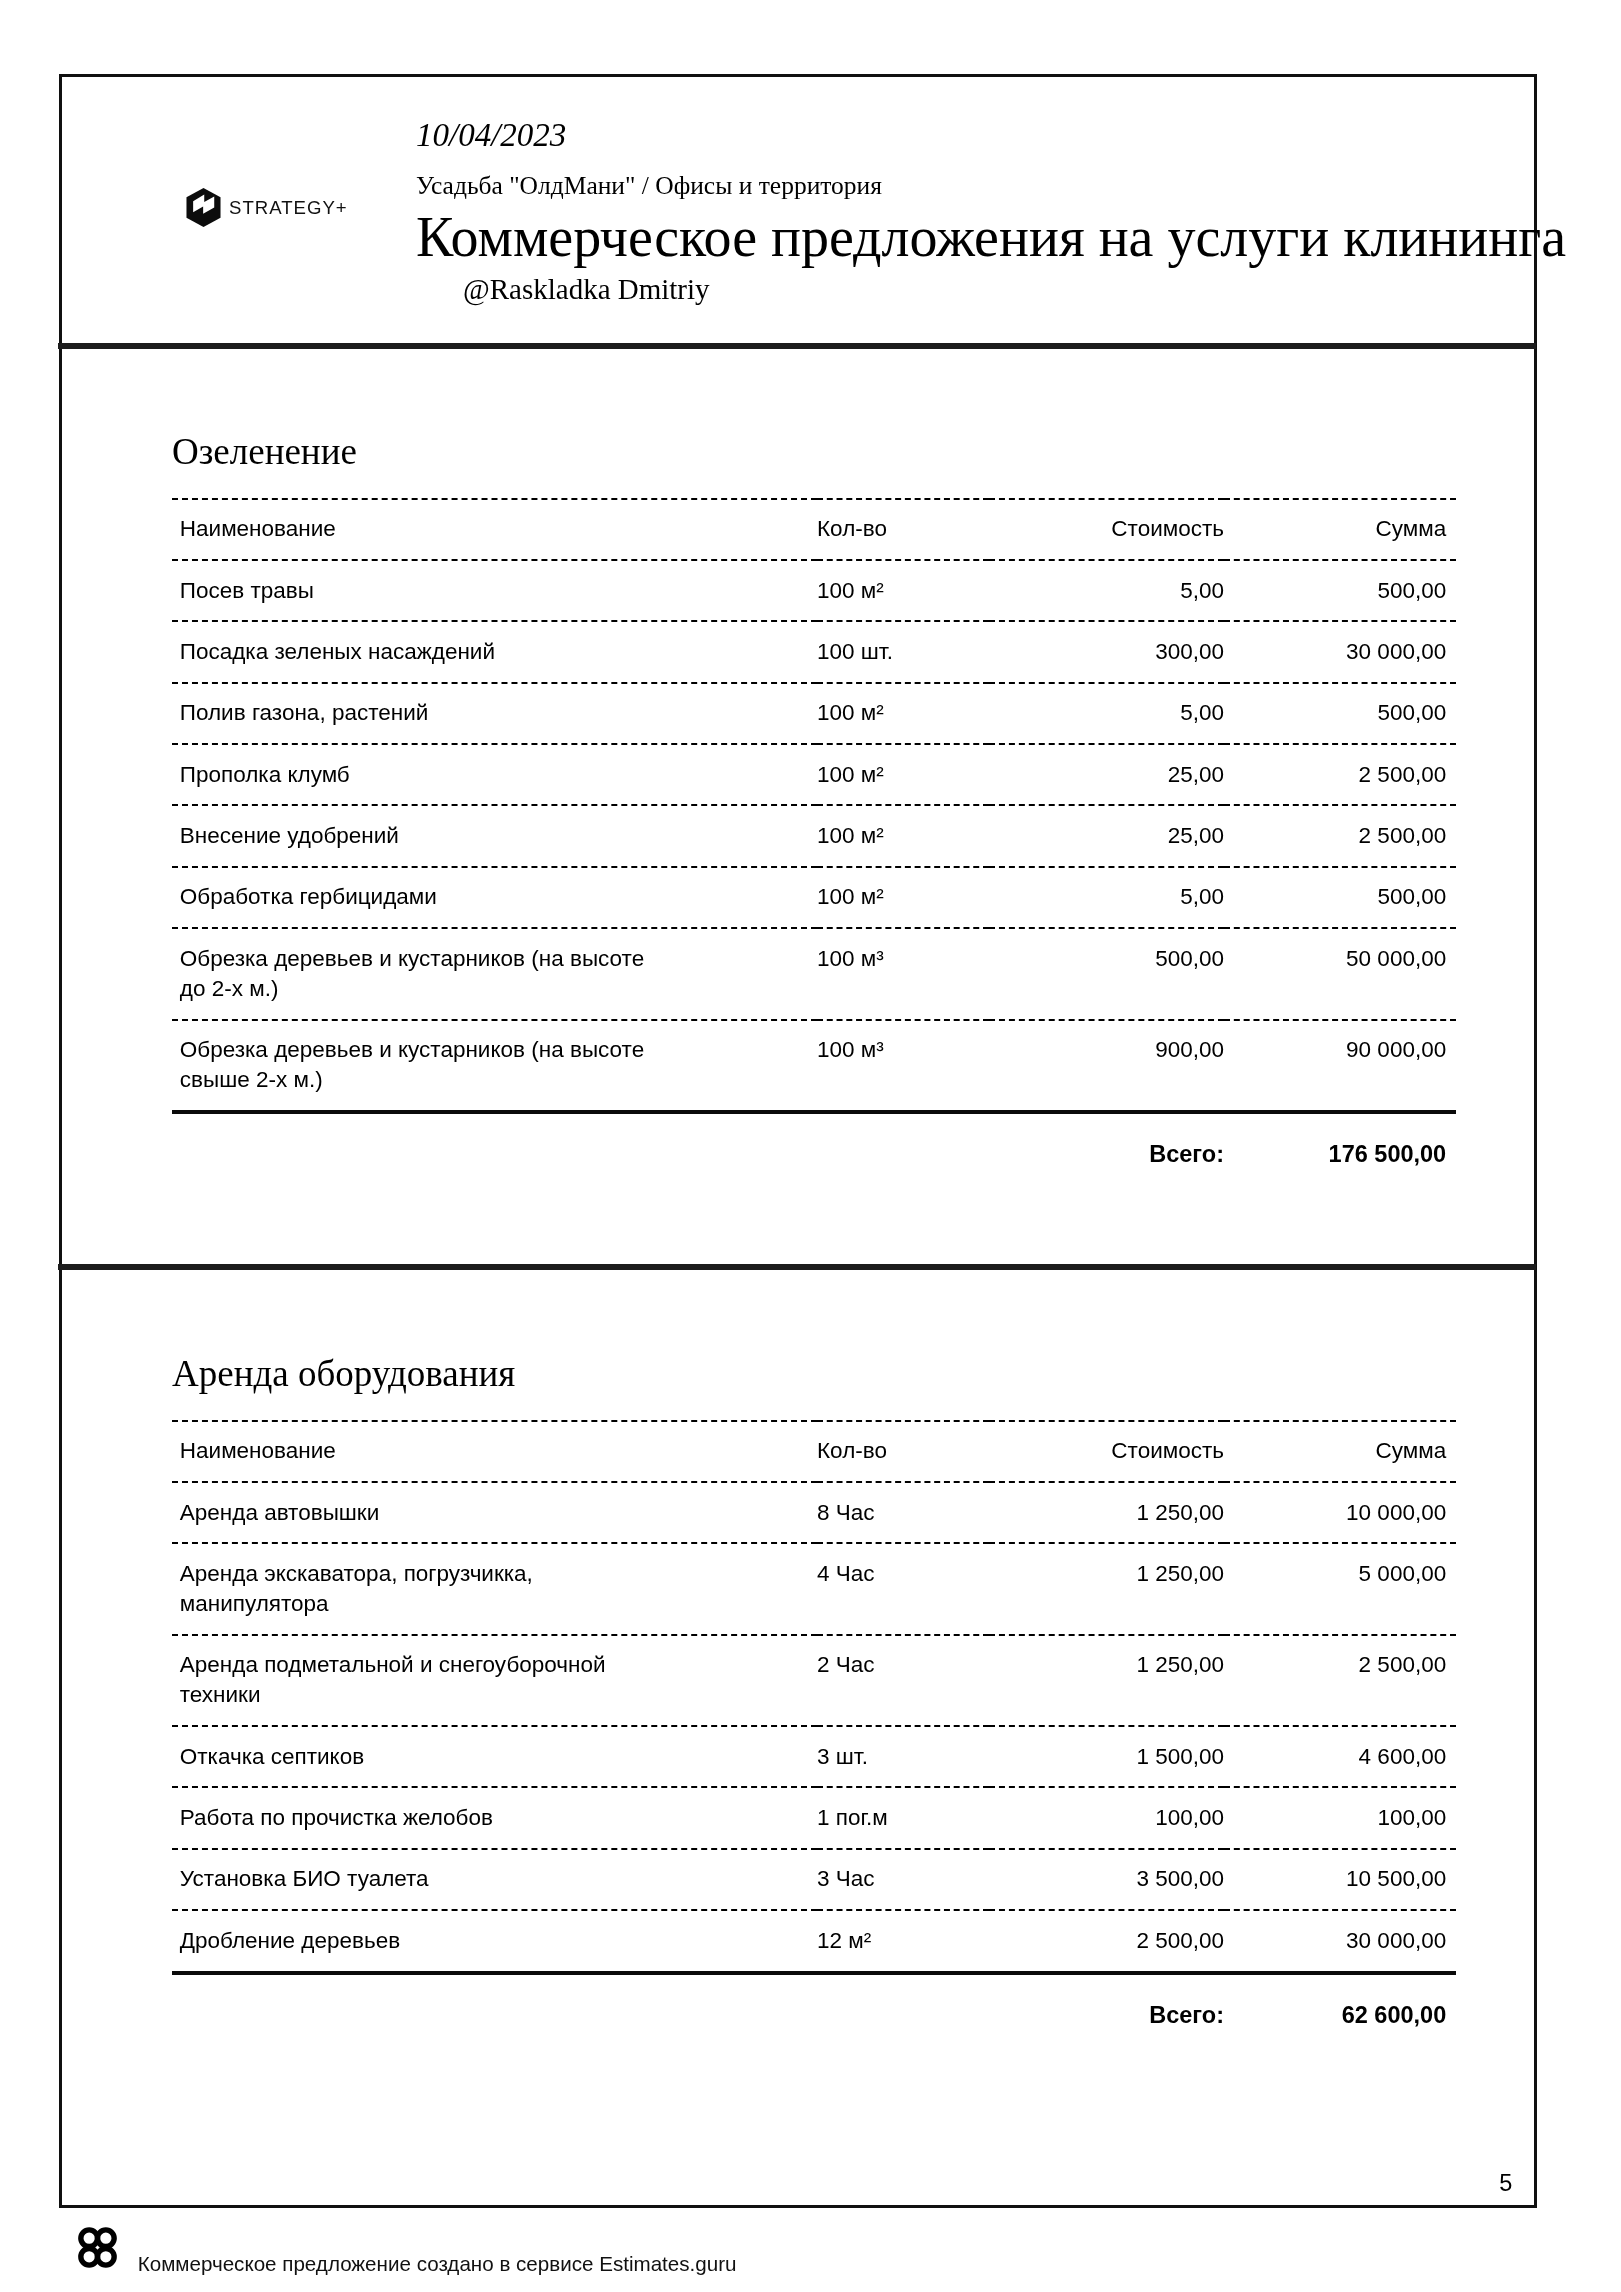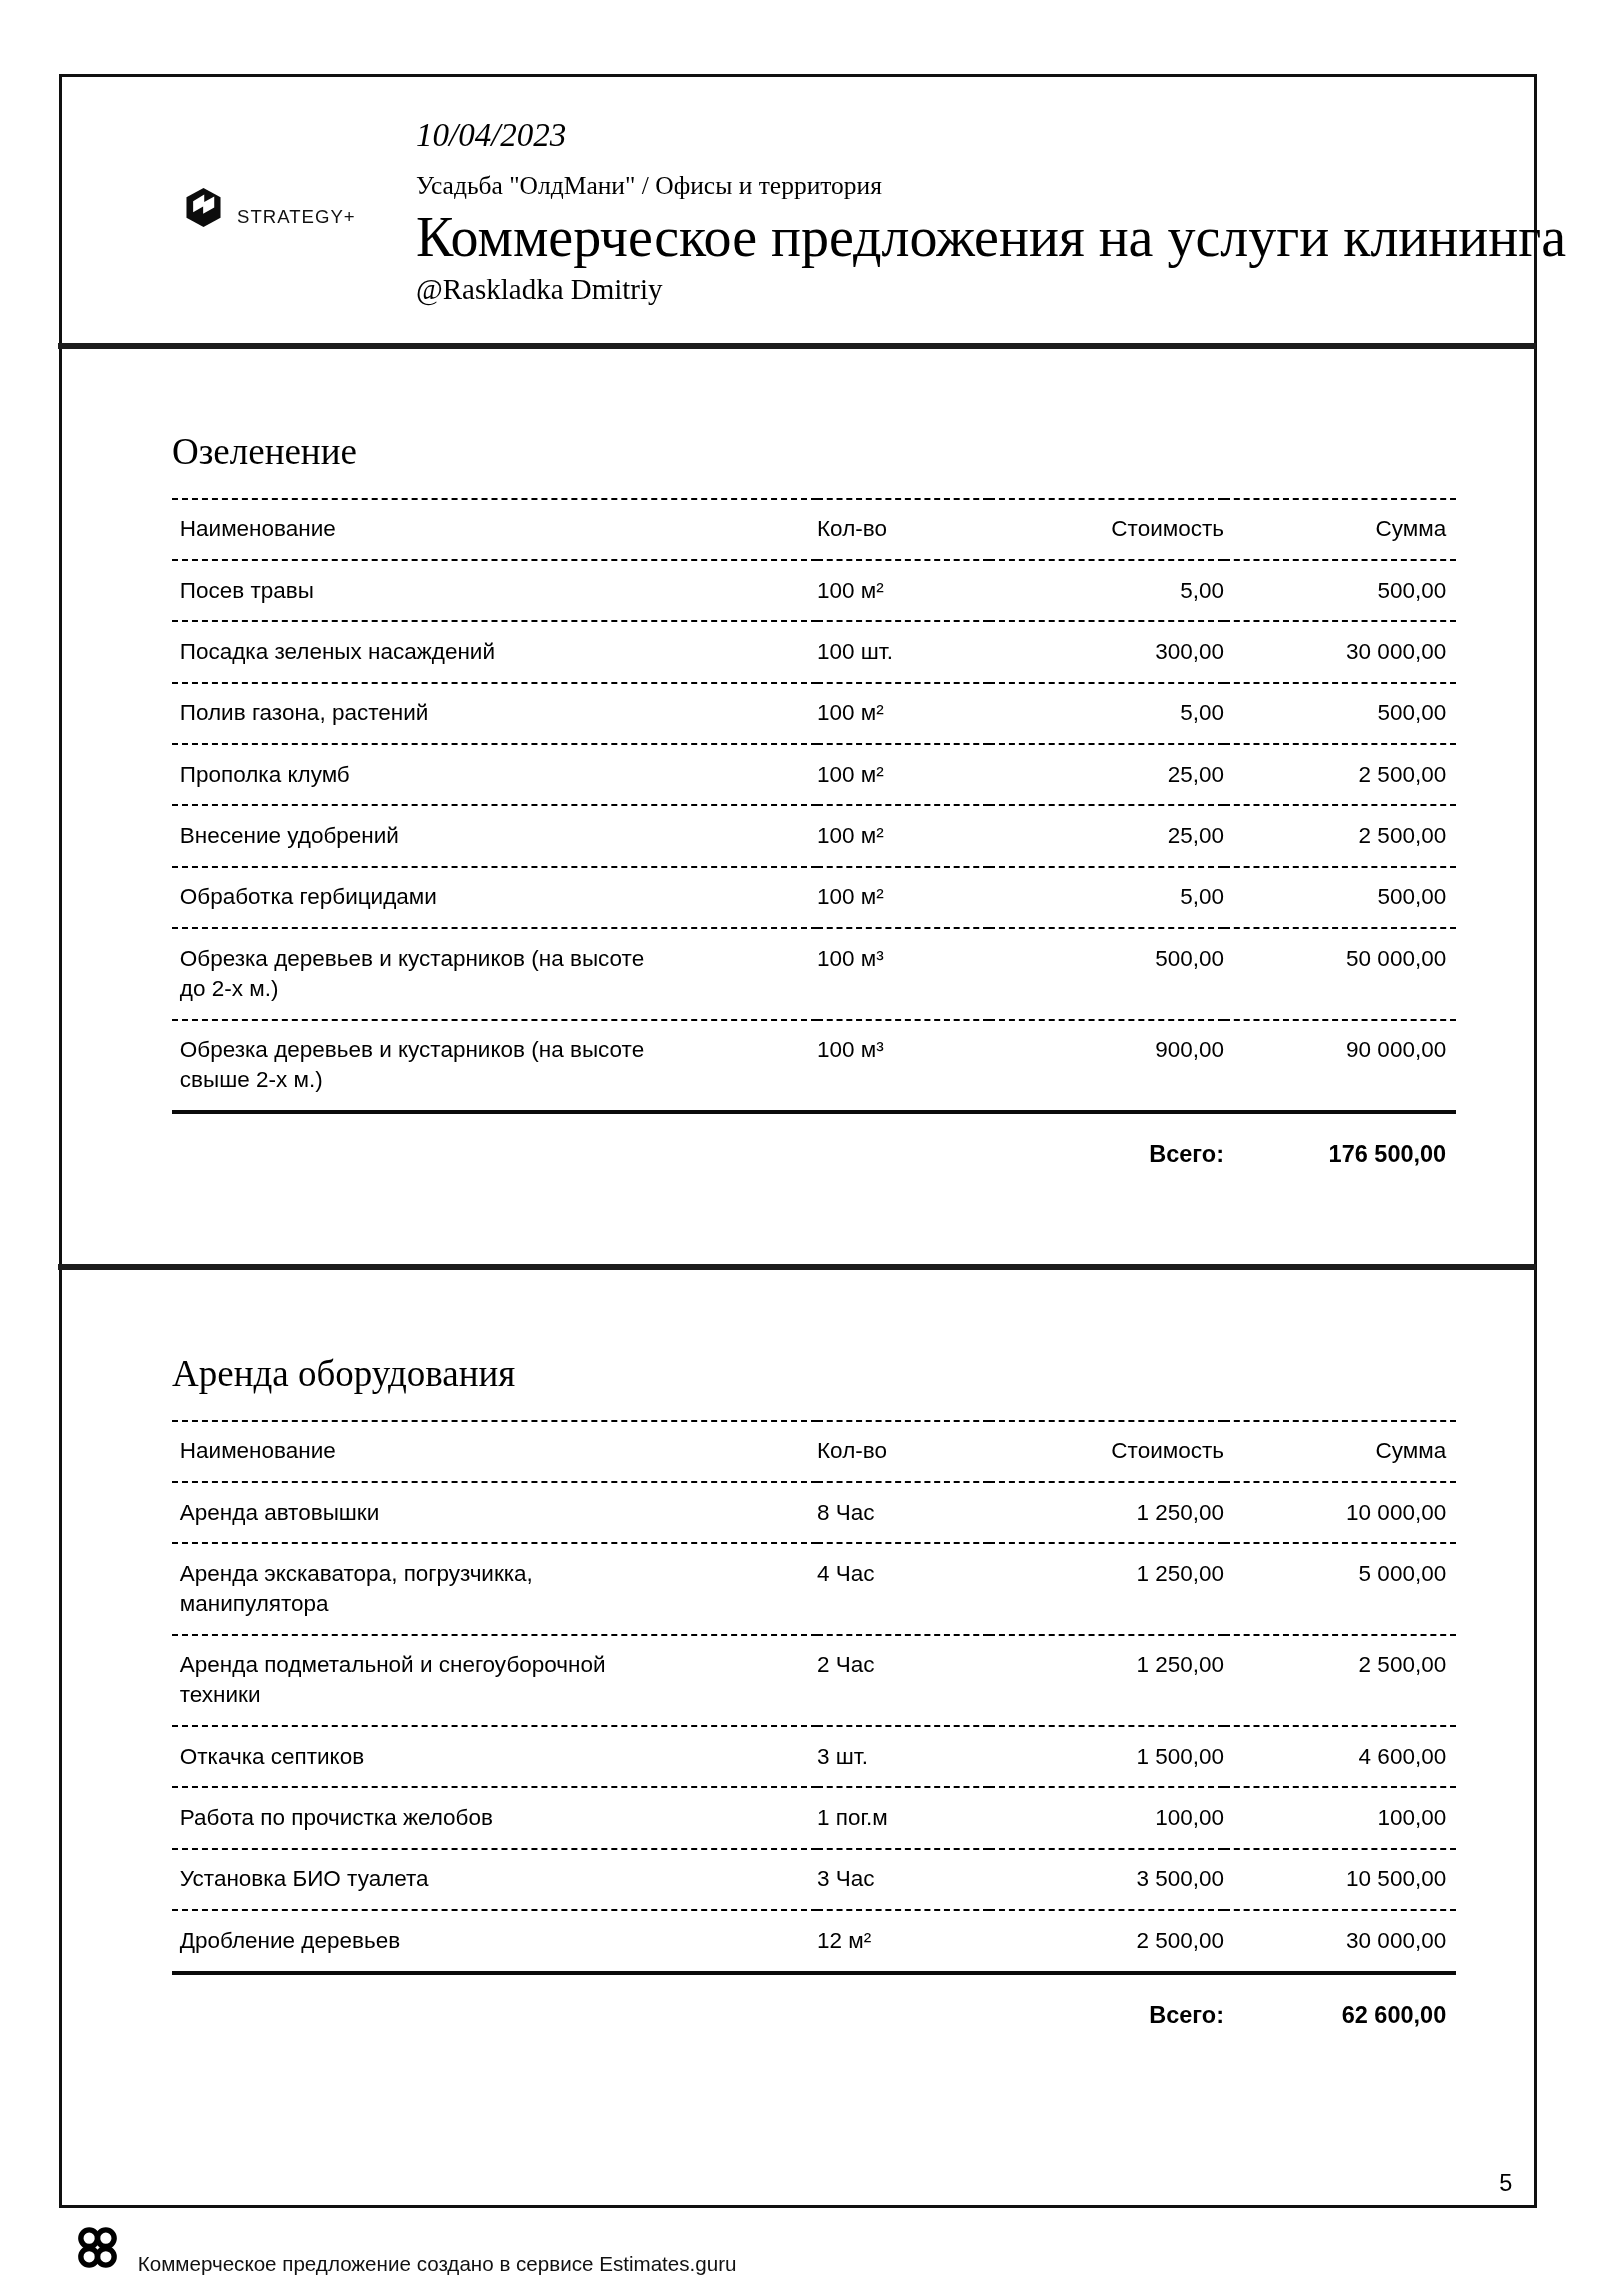--- a/index.html
+++ b/index.html
@@ -14,29 +14,29 @@
     width:1478px; height:2134px;
     border:3.9px solid #101010; background:#fff;
   }
   .rule {
     position:absolute; left:-3.9px; width:1478px; height:5.9px; background:#1d1d1d;
   }
   .rule1 { top:266px; }
   .rule2 { top:1187px; }
 
   
-  .brand { position:absolute; left:123px; top:110px; display:flex; align-items:flex-end; gap:15px; }
+  .brand { position:absolute; left:123px; top:110px; display:flex; align-items:center; gap:7px; }
   .brand svg { display:block; }
   .brand-name { font-size:18.6px; letter-spacing:1px; color:#111; }
 
   .head-text { position:absolute; left:354px; top:39px; }
   .doc-date { font-family:"Liberation Serif", serif; font-style:italic; font-size:33px; line-height:39px; }
   .crumb { font-family:"Liberation Serif", serif; font-size:25.5px; line-height:33px; margin-top:13.7px; }
   .doc-title { font-family:"Liberation Serif", serif; font-size:56px; line-height:59px; margin-top:5.9px; white-space:nowrap; }
-  .handle { font-family:"Liberation Serif", serif; font-size:29px; line-height:35px; margin-top:5.9px; }
+  .handle { font-family:"Liberation Serif", serif; font-size:29px; line-height:35px; margin-top:5.9px;margin-left:47px; }
 
   
   .section { position:absolute; left:0; width:100%; }
   .sec1 { top:352px; }
   .sec2 { top:1274px; }
   .sec-title {
     font-family:"Liberation Serif", serif; font-size:37px; line-height:45px;
     margin-left:110px; font-weight:normal;
   }
   table.itable {

